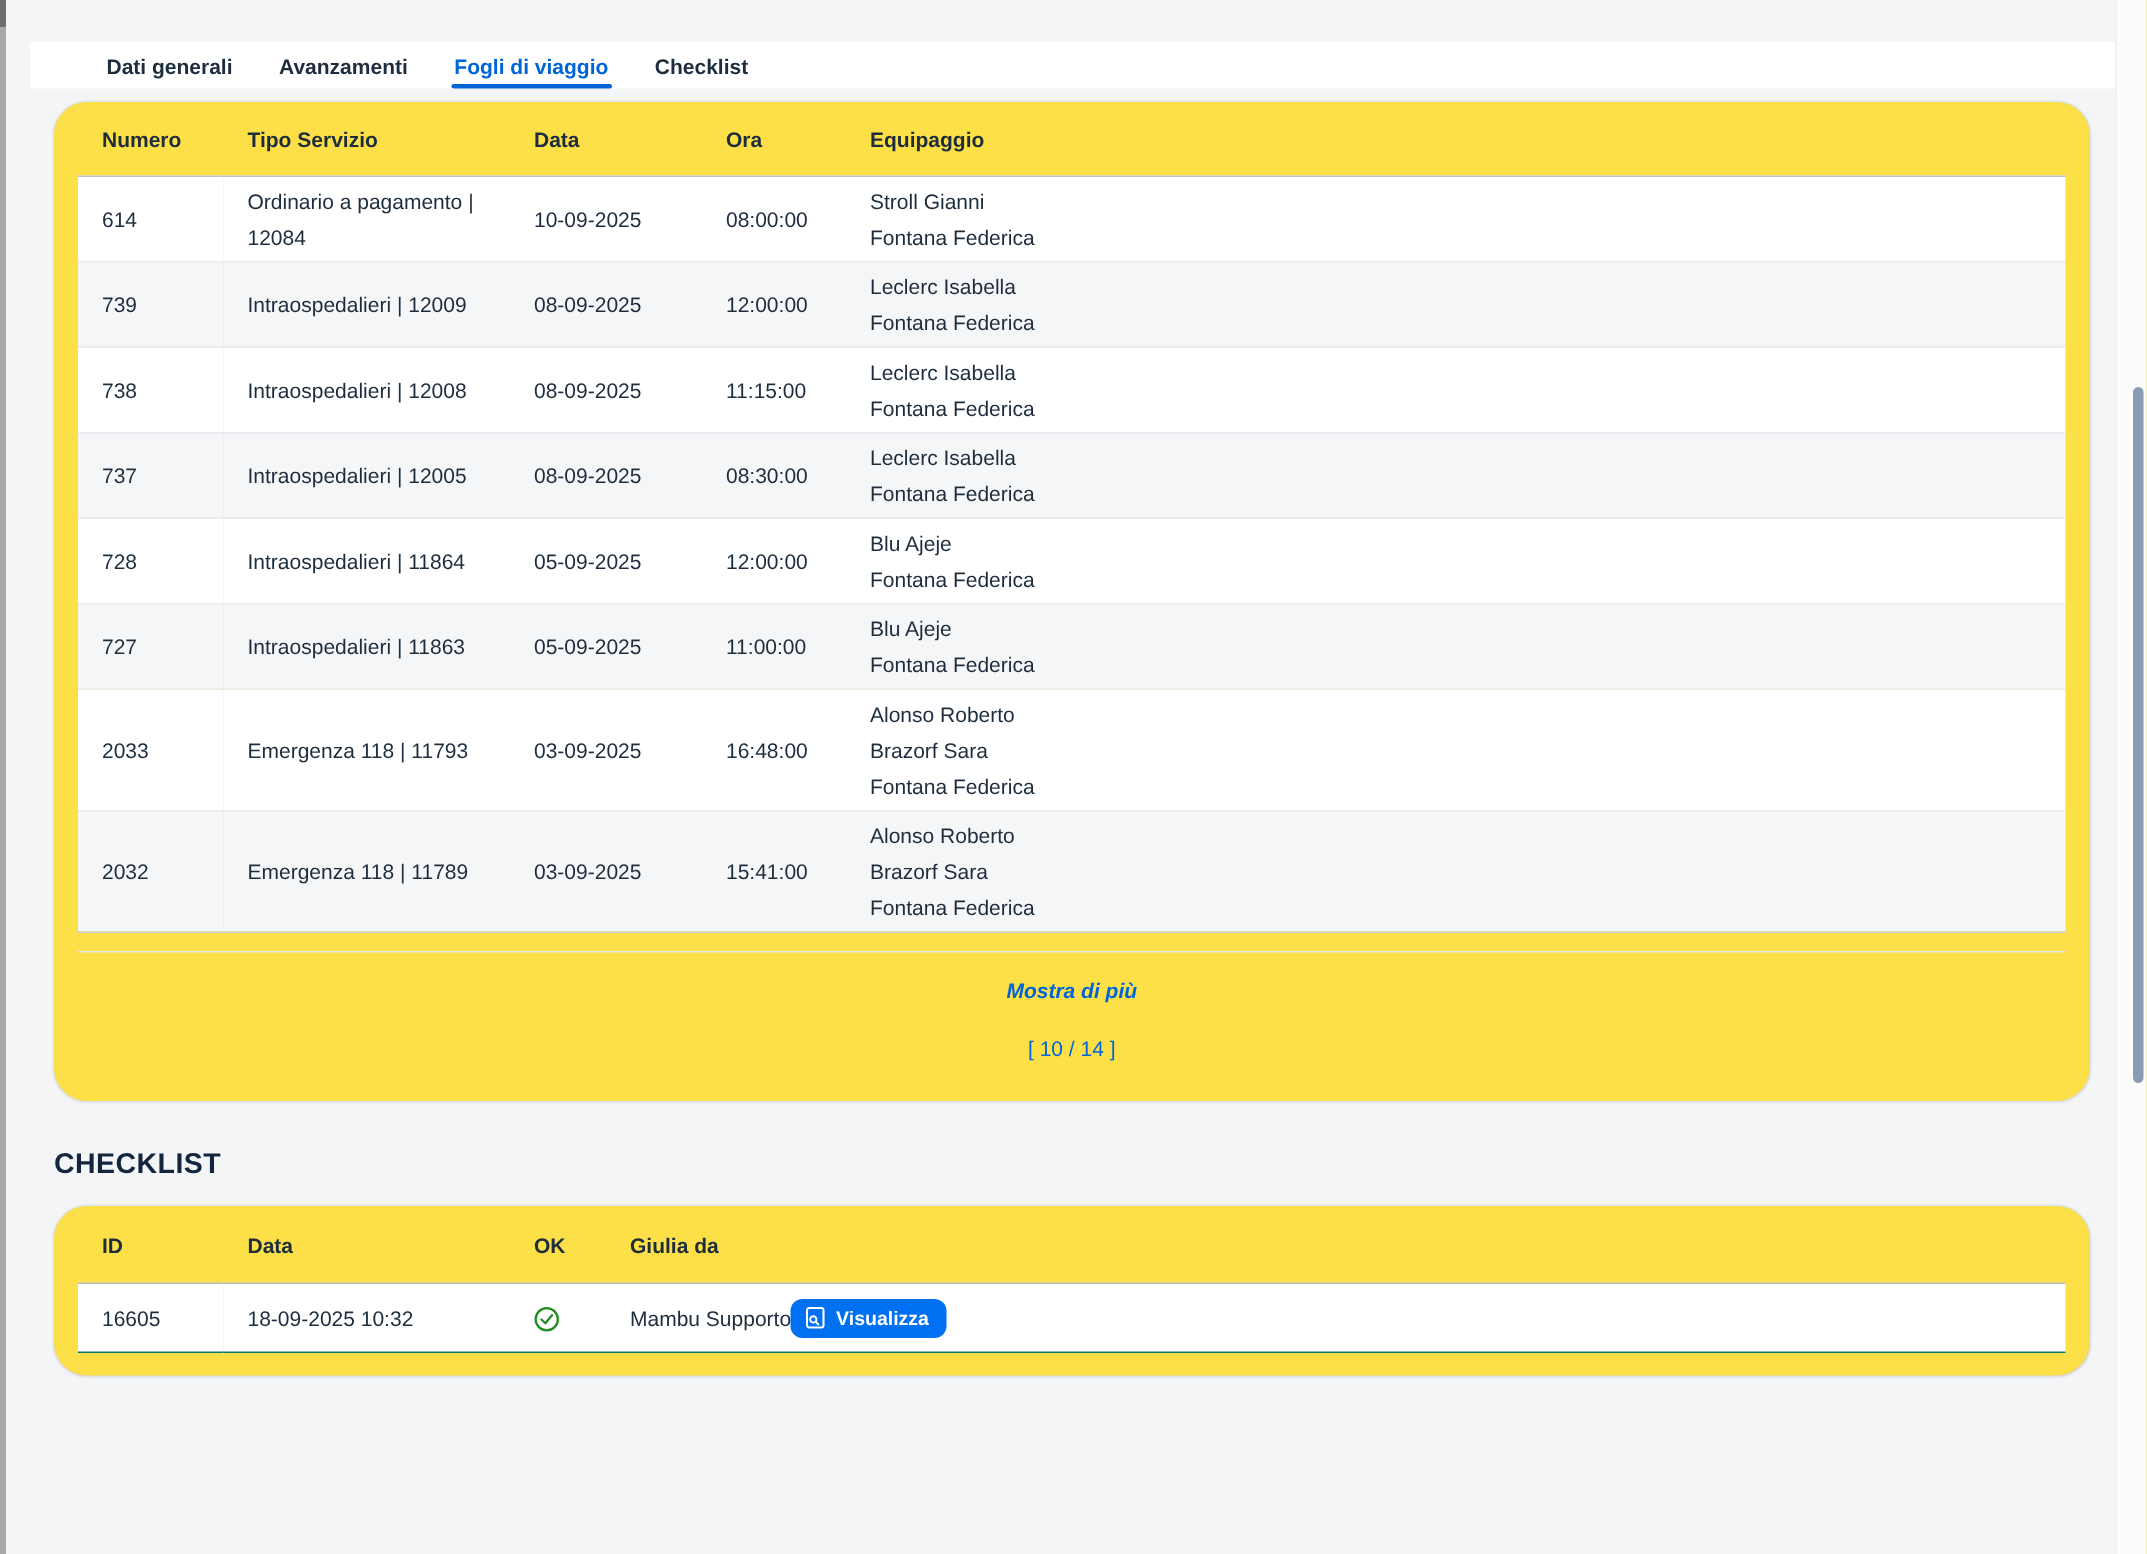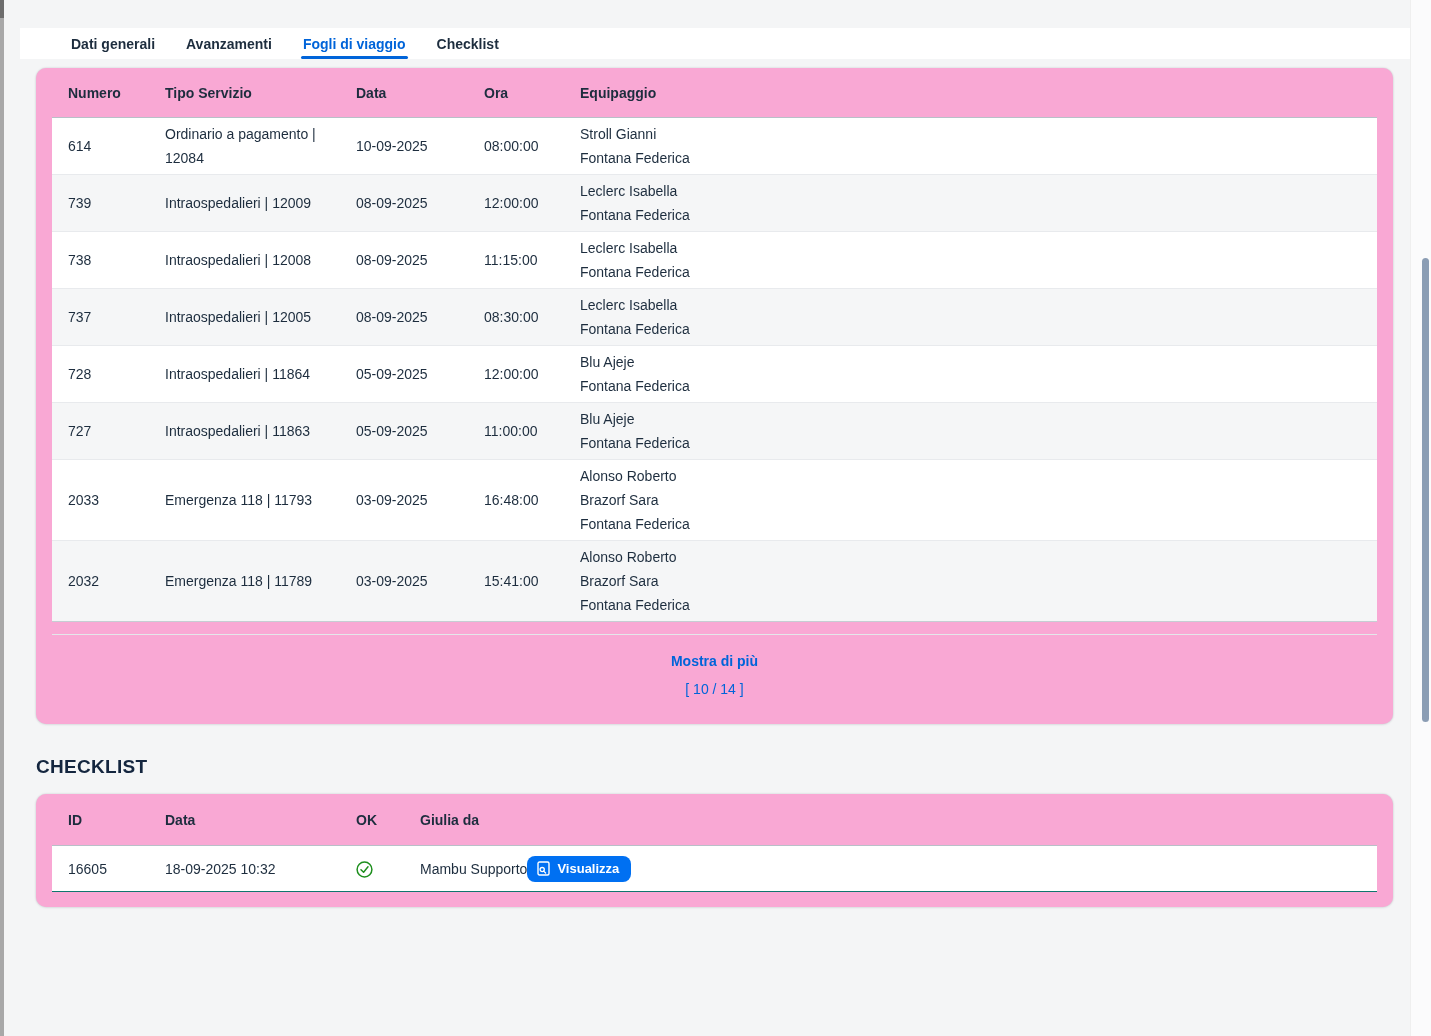--- a/index.html
+++ b/index.html
@@ -42,21 +42,21 @@
 
   .section-title {
     margin:0 0 8px 32px;
     font-size:19px; font-weight:700; color:#14263f;
     letter-spacing:.3px; line-height:22px;
   }
   .section-title.second { margin-top:32px; margin-bottom:16px; }
 
   .card {
     margin:0 17px 0 32px;
-    background:#f9a8d4; border-radius:10px;
+    background:#fde047; border-radius:22px;
     box-shadow:0 0 2px rgba(27,44,66,.22), 0 1px 3px rgba(27,44,66,.05);
     overflow:hidden;
   }
 
   table.grid {
     width:calc(100% - 32px);
     margin:0 16px;
     border-collapse:collapse;
     table-layout:fixed;
   }
@@ -78,23 +78,23 @@
   .crew-line { line-height:24px; }
 
   .table-footer {
     margin:12px 16px 0;
     border-top:1px solid #e4e7ea;
     text-align:center;
     padding:17px 0 27px;
   }
   .show-more {
     display:inline-block;
-    color:#0064d9; font-size:14px; font-weight:700; cursor:pointer;
-  }
-  .page-count { color:#0064d9; font-size:14px; margin-top:11px; }
+    color:#0064d9; font-size:14px; font-weight:700; cursor:pointer;font-style:italic;
+  }
+  .page-count { color:#0064d9; font-size:14px; margin-top:21px; }
 
   
   table.grid.checklist th { height:52px; }
   table.grid.checklist td { height:46px; padding-top:0; padding-bottom:0; }
   table.grid.checklist tbody tr:last-child { border-bottom:1px solid #0f766e; }
   .checklist-card-pad { height:15px; }
 
   .ok-icon { display:inline-block; width:17px; height:17px; vertical-align:middle; }
 
   .creato-cell-inner { display:flex; align-items:center; justify-content:flex-start; padding-right:4px; }

